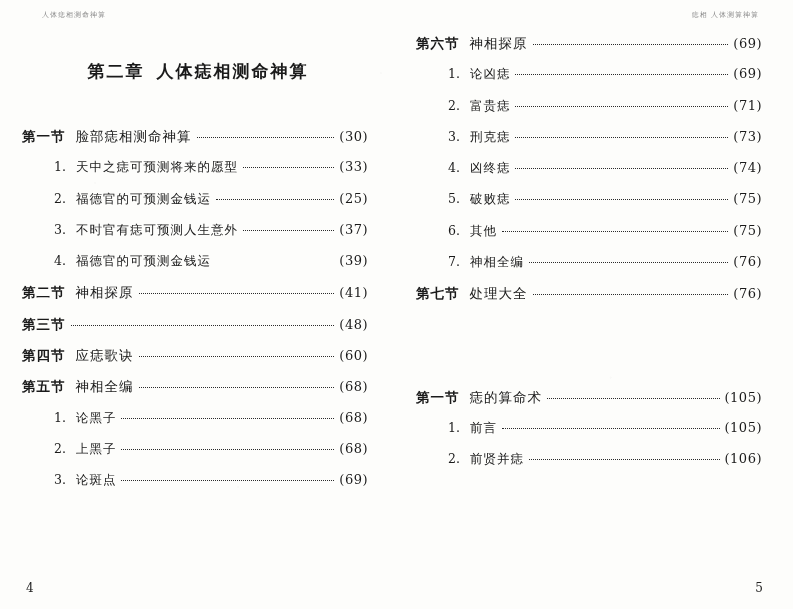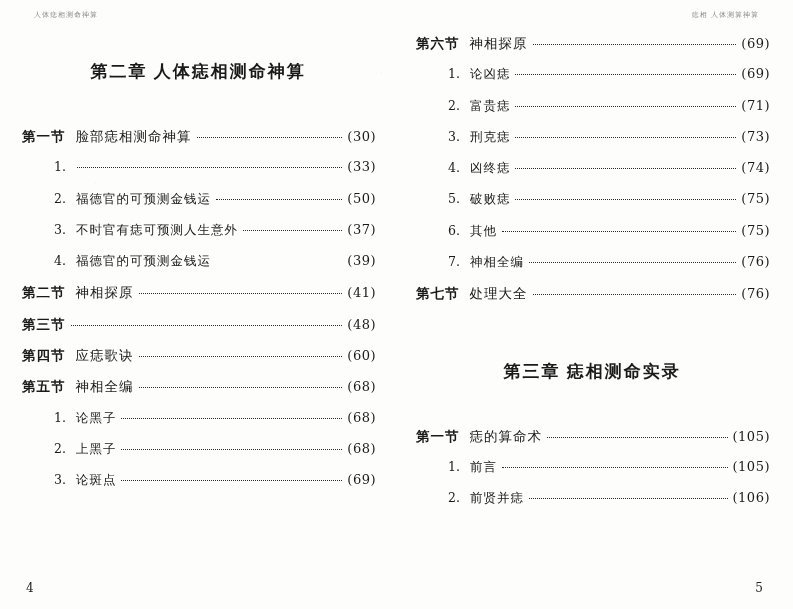--- a/index.html
+++ b/index.html
@@ -37,50 +37,50 @@
   }
   .header-mark {
     position: absolute;
     top: 10px;
     font-size: 7px;
     color: #8a8a8a;
     letter-spacing: 1px;
     white-space: nowrap;
     filter: blur(0.3px);
   }
-  .header-left { left: 34px; }
+  .header-left { left: 42px; }
   .header-right { right: 34px; }
 
   .col {
     position: absolute;
     top: 36px;
     width: 356px;
   }
   .col-left { left: 20px; }
   .col-right { left: 414px; }
 
   .chapter-title {
     text-align: center;
     font-size: 17px;
     font-weight: bold;
     letter-spacing: 2px;
     margin: 16px 0 0 0;
-    font-family: Liberation Serif, serif;
+    font-family: Liberation Mono, monospace;
   }
   .chapter-title.c1 { margin-top: 24px; }
 
   .spacer-lg { height: 46px; }
   .spacer-md { height: 26px; }
 
   .toc-line {
     display: flex;
     align-items: baseline;
     font-size: 13.5px;
     line-height: 1.1;
-    margin: 0 0 16px 0;
+    margin: 0 8px 16px 0;
     font-family: "DejaVu Serif", serif;
   }
   .toc-line.sub {
     font-size: 12.5px;
     margin-bottom: 17px;
   }
   .lvl1 { padding-left: 2px; }
   .lvl2 { padding-left: 34px; }
 
   .sec-label {
@@ -138,28 +138,29 @@
     <div class="spacer-lg"></div>
     <div id="left-entries">
         <div class="toc-line lvl1">
           <span class="sec-label">第一节</span>
           <span class="sec-text">脸部痣相测命神算</span>
           <span class="dots"></span>
           <span class="pg">(30)</span>
         </div>
         <div class="toc-line lvl2 sub">
           <span class="sec-num">1.</span>
+          <span class="sec-text">天中之痣可预测将来的愿型</span>
           <span class="dots"></span>
           <span class="pg">(33)</span>
         </div>
         <div class="toc-line lvl2 sub">
           <span class="sec-num">2.</span>
           <span class="sec-text">福德官的可预测金钱运</span>
           <span class="dots"></span>
-          <span class="pg">(50)</span>
+          <span class="pg">(25)</span>
         </div>
         <div class="toc-line lvl2 sub">
           <span class="sec-num">3.</span>
           <span class="sec-text">不时官有痣可预测人生意外</span>
           <span class="dots"></span>
           <span class="pg">(37)</span>
         </div>
         <div class="toc-line lvl2 sub">
           <span class="sec-num">4.</span>
           <span class="sec-text">福德官的可预测金钱运</span>
@@ -261,21 +262,20 @@
           <span class="pg">(76)</span>
         </div>
         <div class="toc-line lvl1">
           <span class="sec-label">第七节</span>
           <span class="sec-text">处理大全</span>
           <span class="dots"></span>
           <span class="pg">(76)</span>
         </div>
       </div>
     <div class="spacer-md"></div>
-    <div class="chapter-title">第三章  痣相测命实录</div>
     <div class="spacer-lg"></div>
     <div id="right-entries-bottom">
         <div class="toc-line lvl1">
           <span class="sec-label">第一节</span>
           <span class="sec-text">痣的算命术</span>
           <span class="dots"></span>
           <span class="pg">(105)</span>
         </div>
         <div class="toc-line lvl2 sub">
           <span class="sec-num">1.</span>

